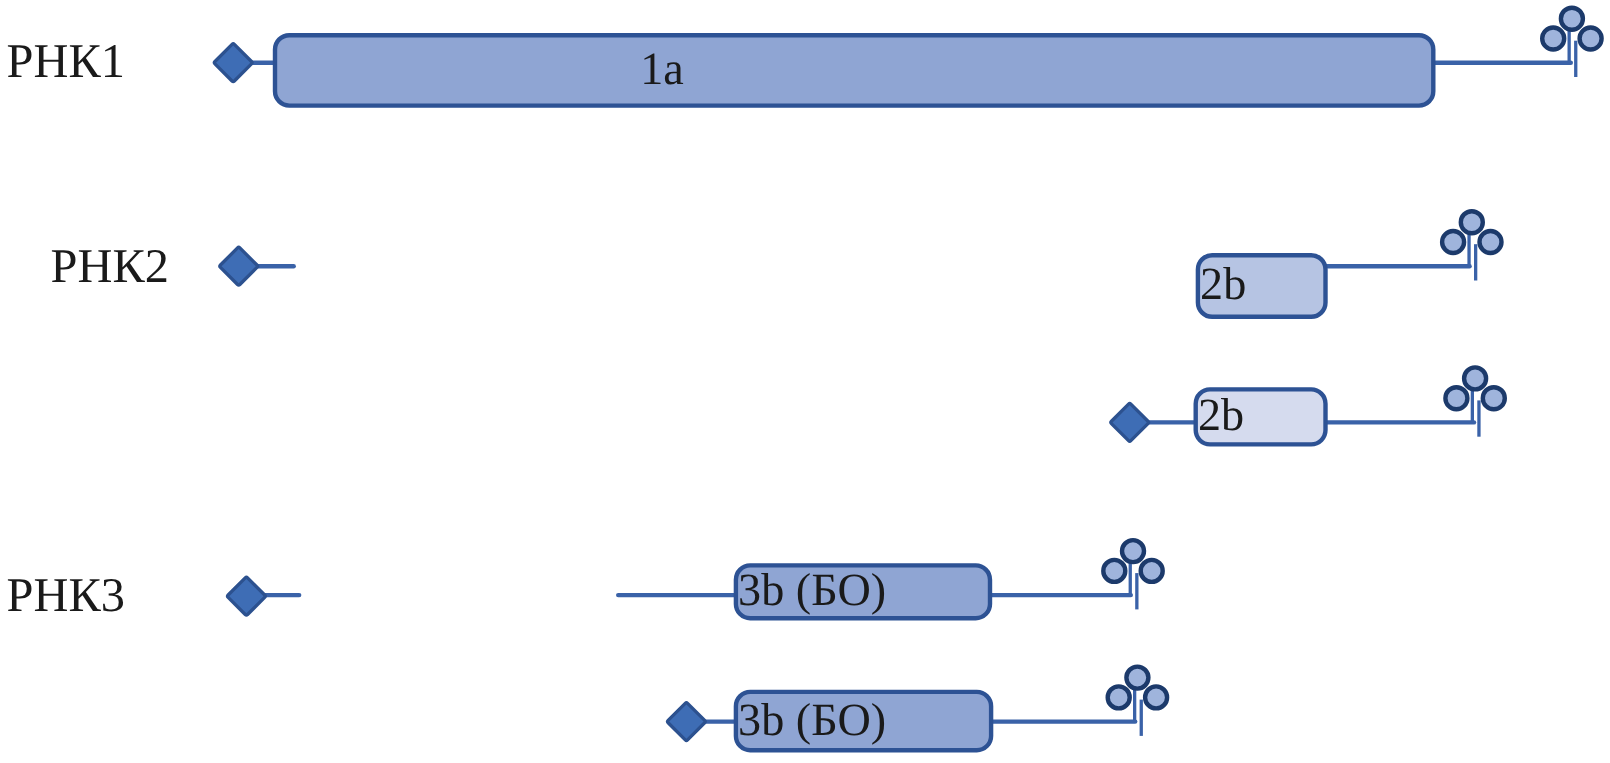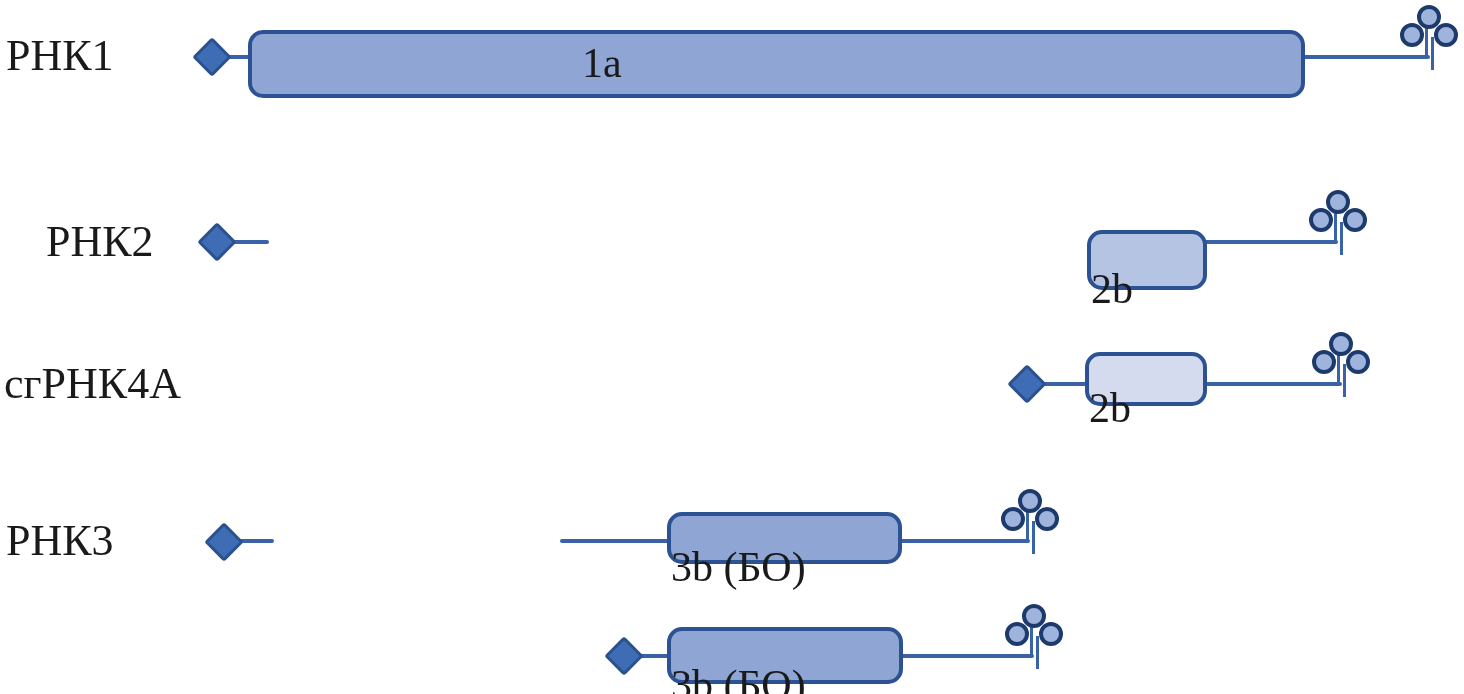--- a/index.html
+++ b/index.html
@@ -60,21 +60,21 @@
   .orf.lighter{background:var(--orf-fill-lighter);}
   .orf-label{
     position:absolute;
     top:50%;
     transform:translateY(-52%);
     font-size:42px;
     line-height:1;
     white-space:nowrap;
     color:var(--text);
   }
-  .orf-label.center{left:0;right:0;margin-top:30px;}
+  .orf-label.center{left:0;right:0;}
   .orf-label.offset{left:330px;width:160px;}
   .orf-label.offset2a{left:320px;width:160px;}
   .clover{
     position:absolute;
     width:60px;height:76px;
     z-index:2;
   }
   .clover .lobe{
     position:absolute;
     width:24px;height:24px;
@@ -123,21 +123,20 @@
     <span class="orf-label center">2b</span>
   </div>
   <div class="clover" style="left:1308px;top:190px;">
     <div class="stem-main"></div>
     <div class="stem-tick"></div>
     <div class="lobe top"></div>
     <div class="lobe left"></div>
     <div class="lobe right"></div>
   </div>
 
-  <span class="row-label" style="left:4px;top:359px;">сгРНК4А</span>
   <div class="diamond" style="left:1013px;top:370px;"></div>
   <div class="hline" style="left:1033px;top:382px;width:56px;"></div>
   <div class="orf lighter" style="left:1085px;top:352px;width:122px;height:54px;">
     <span class="orf-label center">2b</span>
   </div>
   <div class="hline" style="left:1203px;top:382px;width:139px;"></div>
   <div class="clover" style="left:1311px;top:332px;">
     <div class="stem-main"></div>
     <div class="stem-tick"></div>
     <div class="lobe top"></div>

